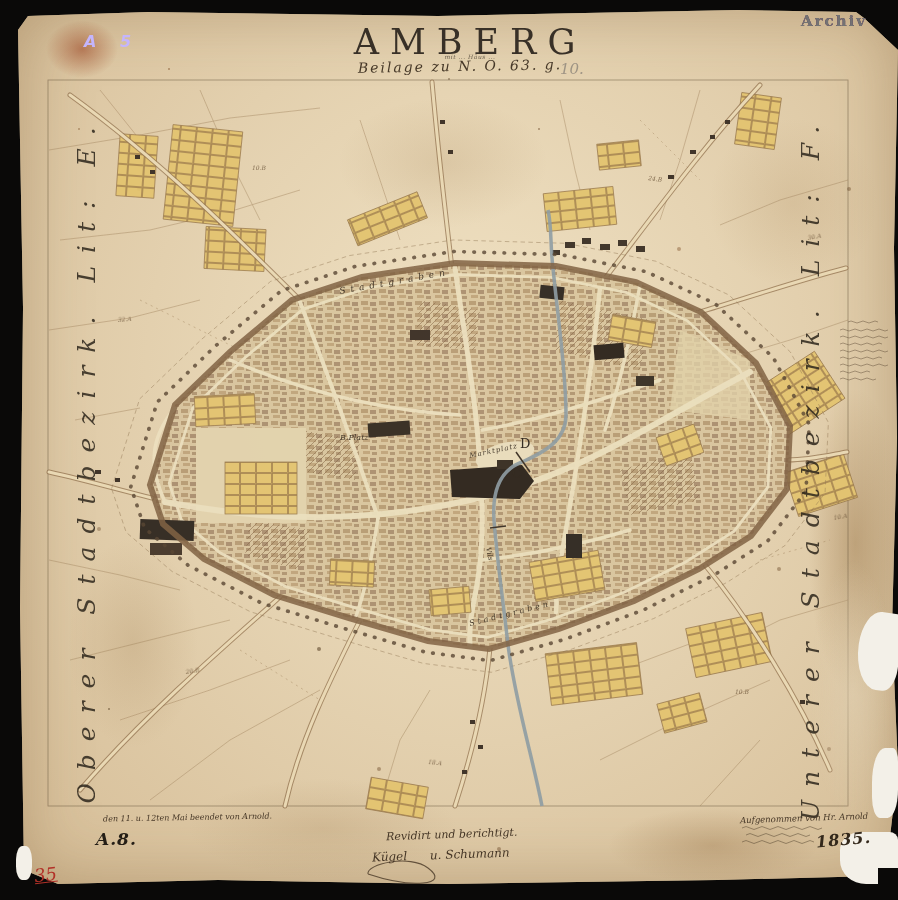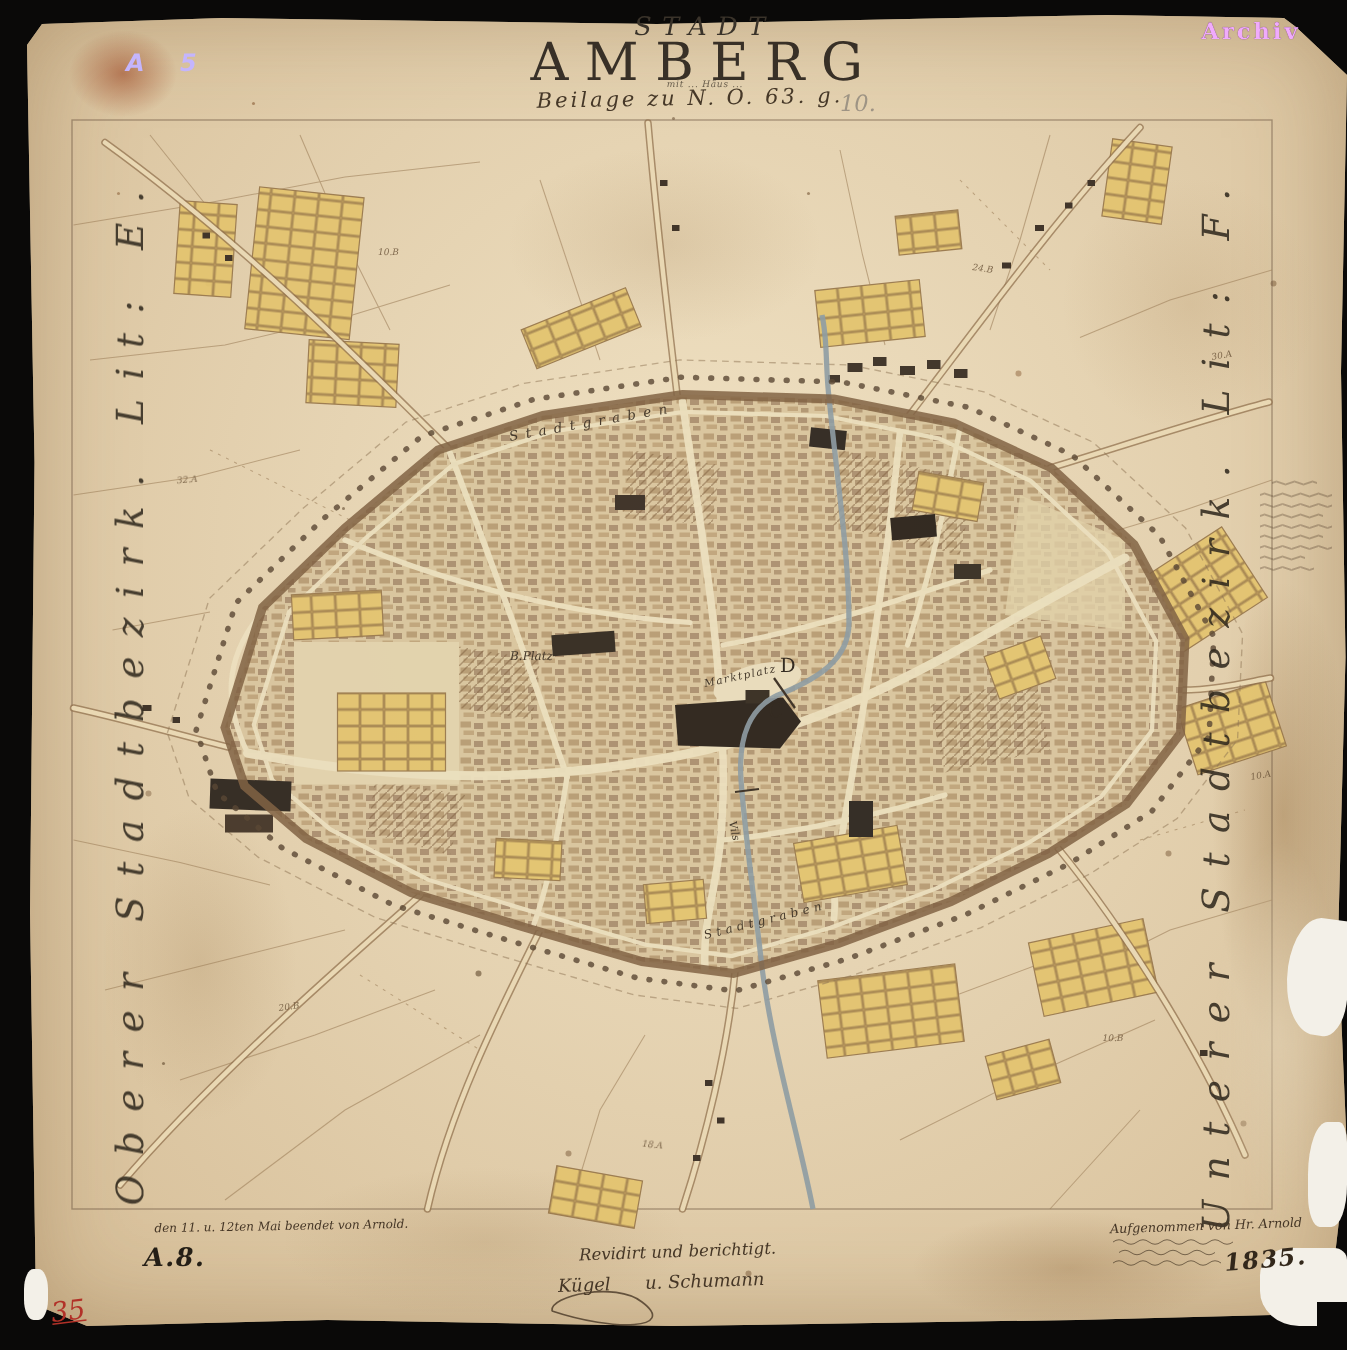--- a/index.html
+++ b/index.html
@@ -25,21 +25,21 @@
   svg.map{position:absolute;left:0;top:0;opacity:.96;}
   .wash{position:absolute;pointer-events:none;}
   .patch{position:absolute;background:#f3f0e8;}
   .notch{position:absolute;background:#0a0908;}
   .txt{position:absolute;color:#322a20;white-space:nowrap;}
   .title-kicker{font-style:italic;font-size:17px;letter-spacing:7px;color:#3a332a;}
   .title-main{font-size:35px;letter-spacing:11px;color:#383027;font-weight:500;}
   .title-tiny{font-size:6px;font-style:italic;letter-spacing:.5px;opacity:.7;filter:blur(.2px);}
   .title-sub{font-style:italic;font-size:14px;letter-spacing:2px;color:#463828;}
   .pencil{color:#8d857a;font-style:italic;font-size:15px;opacity:.8;}
-  .stamp-archiv{font-weight:bold;font-size:15px;letter-spacing:2px;color:#f0abfc;text-shadow:0 0 .5px #4b1850;}
+  .stamp-archiv{font-weight:bold;font-size:15px;letter-spacing:2px;color:#737373;text-shadow:0 0 .5px #4b1850;}
   .sheet-no{font-family:"DejaVu Sans","Liberation Sans",sans-serif;font-style:italic;font-weight:bold;
     font-size:16px;letter-spacing:9px;color:#c4b5fd;}
   .vertical-label{position:absolute;transform-origin:0 0;transform:rotate(-90deg);
     font-style:italic;font-size:25px;letter-spacing:13px;color:rgba(44,36,26,.85);text-align:center;white-space:nowrap;}
   .note{font-style:italic;color:#453626;}
   .inv-no{font-weight:bold;font-style:italic;font-size:17px;letter-spacing:1px;color:#241e16;text-align:center;}
   .red-no{color:#b23128;font-style:italic;font-size:18px;text-decoration:underline;transform:rotate(-7deg);}
   .year{font-weight:bold;font-style:italic;font-size:16px;color:#33281b;transform:rotate(-5deg);letter-spacing:1px;}
   .sig2{white-space:pre;}
 </style>
@@ -286,21 +286,20 @@
 
   <div class="patch" style="left:858px;top:612px;width:42px;height:78px;border-radius:45% 10% 30% 55%;transform:rotate(8deg);"></div>
   <div class="patch" style="left:872px;top:748px;width:26px;height:70px;border-radius:50% 20% 40% 30%;"></div>
   <div class="patch" style="left:840px;top:832px;width:58px;height:52px;border-radius:35% 15% 25% 45%;"></div>
   <div class="patch" style="left:16px;top:846px;width:16px;height:34px;border-radius:40%;"></div>
   <div class="notch" style="left:878px;top:868px;width:20px;height:32px;"></div>
 
   <div class="txt stamp-archiv" style="left:801px;top:12px;">Archiv</div>
   <div class="txt sheet-no" style="left:84px;top:32px;">A 5</div>
 
-  <div class="txt title-kicker" style="left:330px;top:8px;width:280px;text-align:center;">STADT</div>
   <div class="txt title-main" style="left:320px;top:22px;width:300px;text-align:center;">AMBERG</div>
   <div class="txt title-tiny" style="left:380px;top:53px;width:180px;text-align:center;">mit ... Häus ...</div>
   <div class="txt title-sub" style="left:310px;top:58px;width:300px;text-align:center;transform:rotate(-1deg);">Beilage zu N. O. 63. g.</div>
   <div class="txt pencil" style="left:560px;top:60px;">10.</div>
 
   <div class="vertical-label" style="left:72px;top:815px;width:712px;">Oberer Stadtbezirk. Lit: E.</div>
   <div class="vertical-label" style="left:796px;top:828px;width:722px;">Unterer Stadtbezirk. Lit: F.</div>
 
   <div class="txt note" style="left:103px;top:813px;font-size:8px;transform:rotate(-1deg);">den 11. u. 12ten Mai beendet von Arnold.</div>
   <div class="txt inv-no" style="left:96px;top:829px;">A.8.</div>

